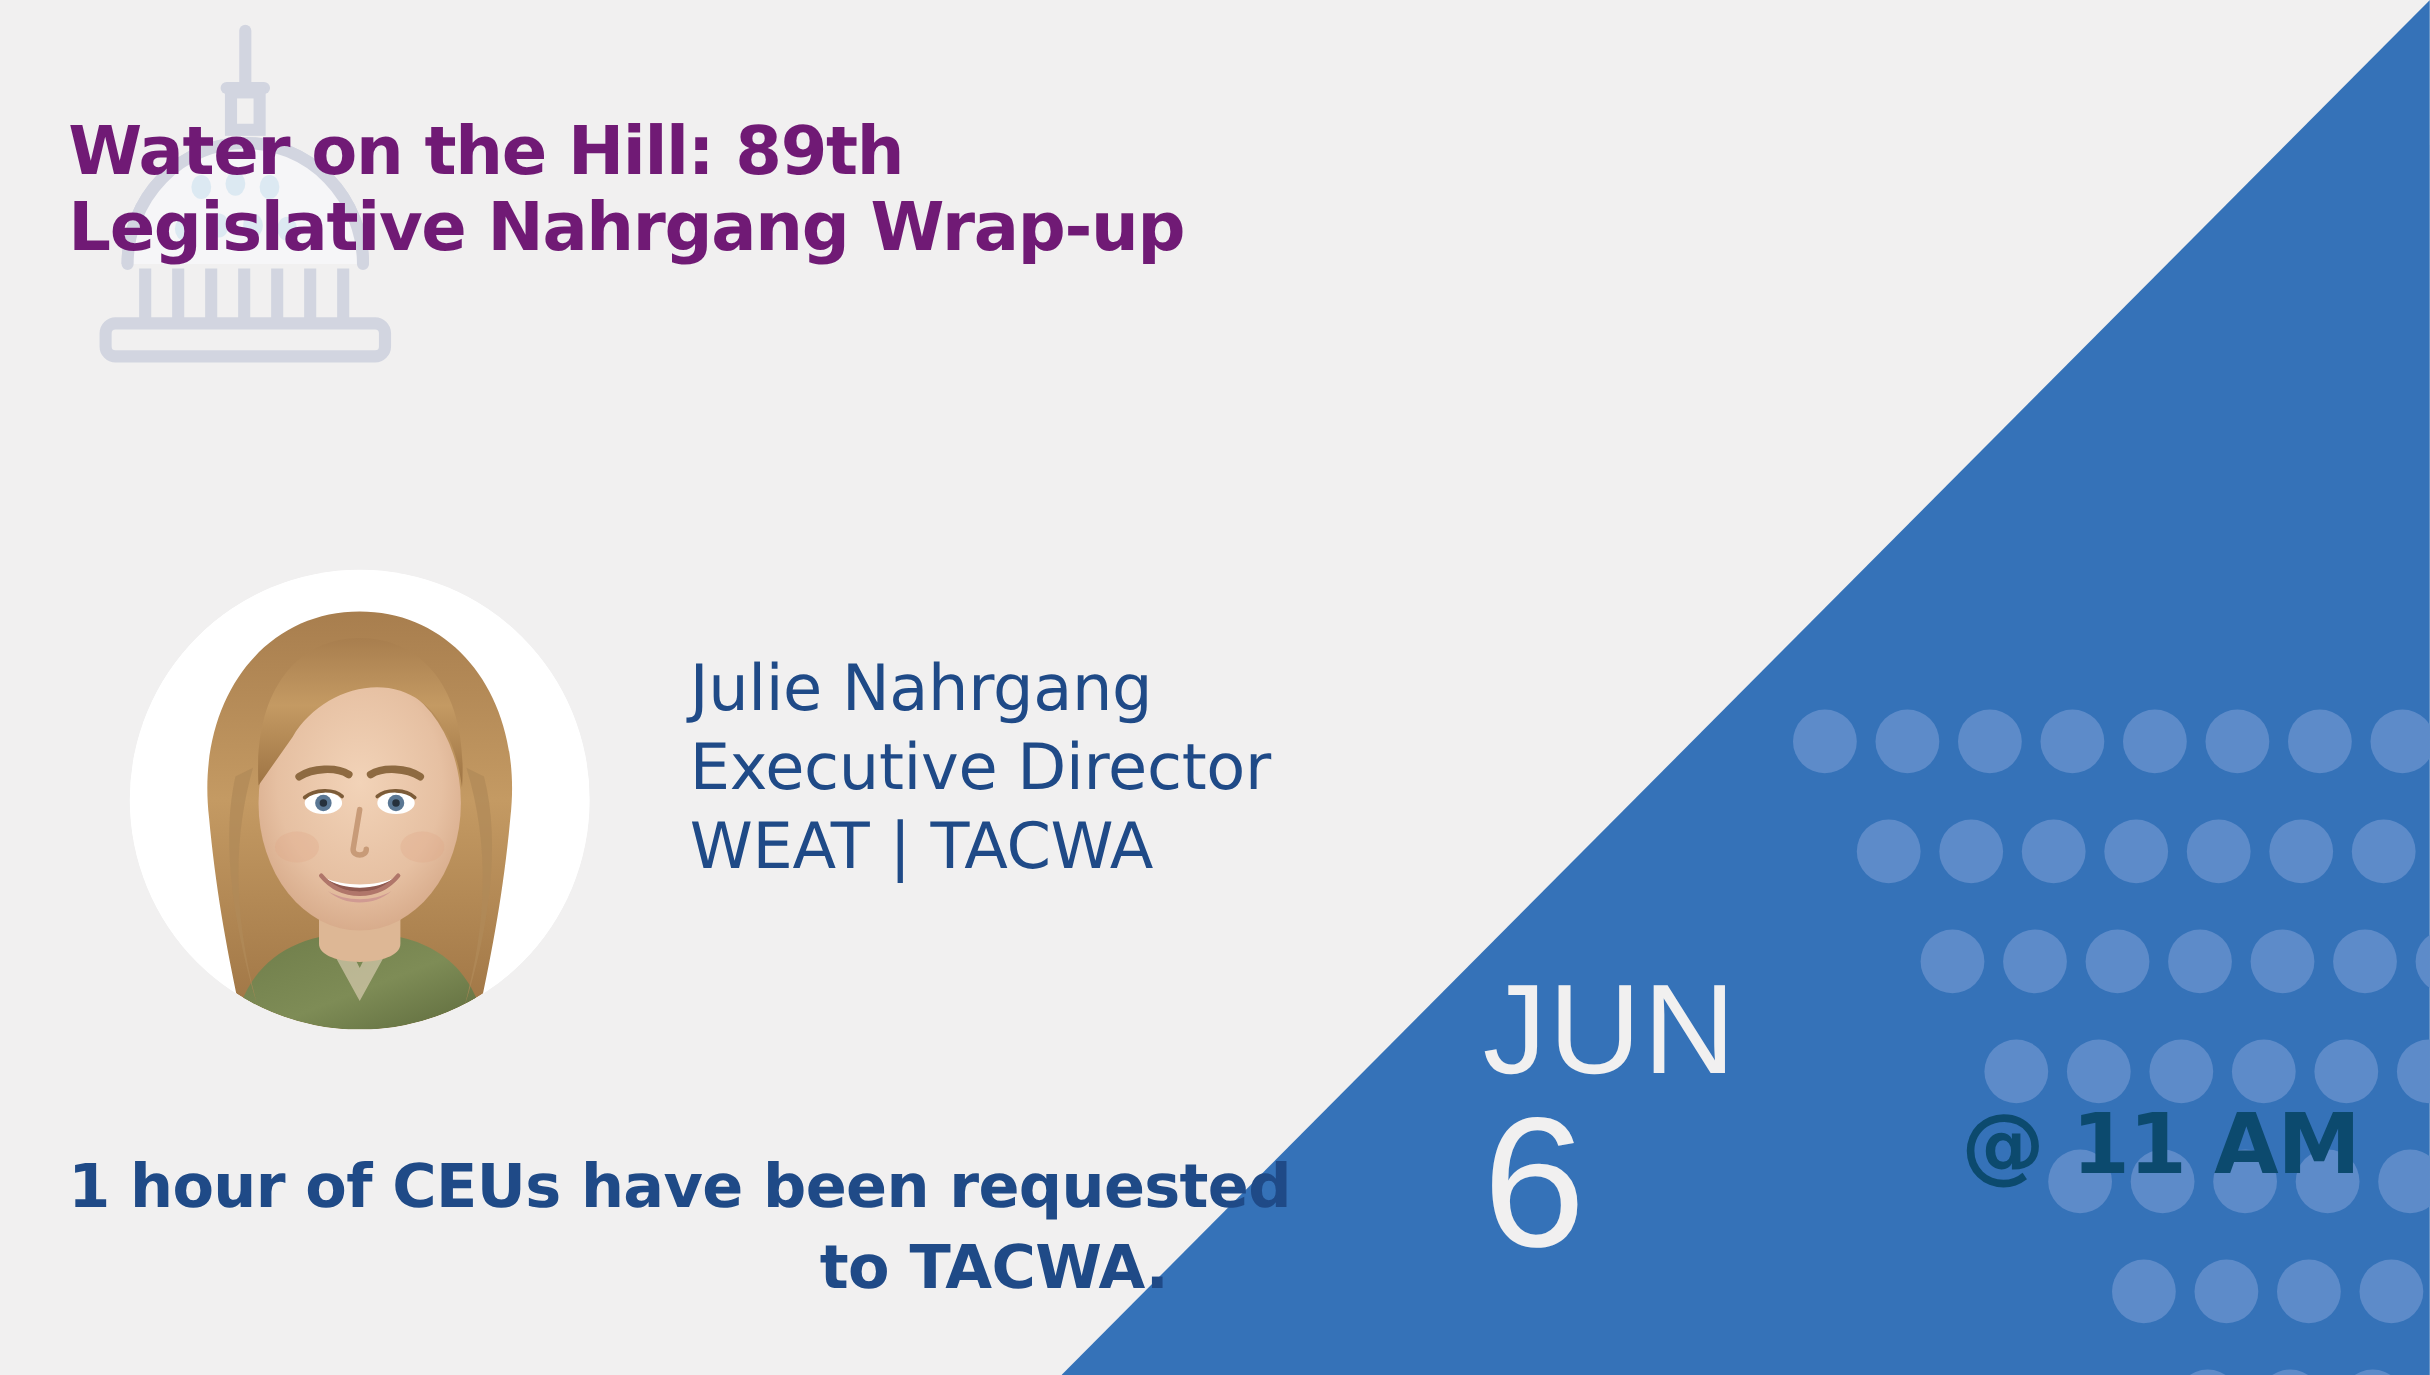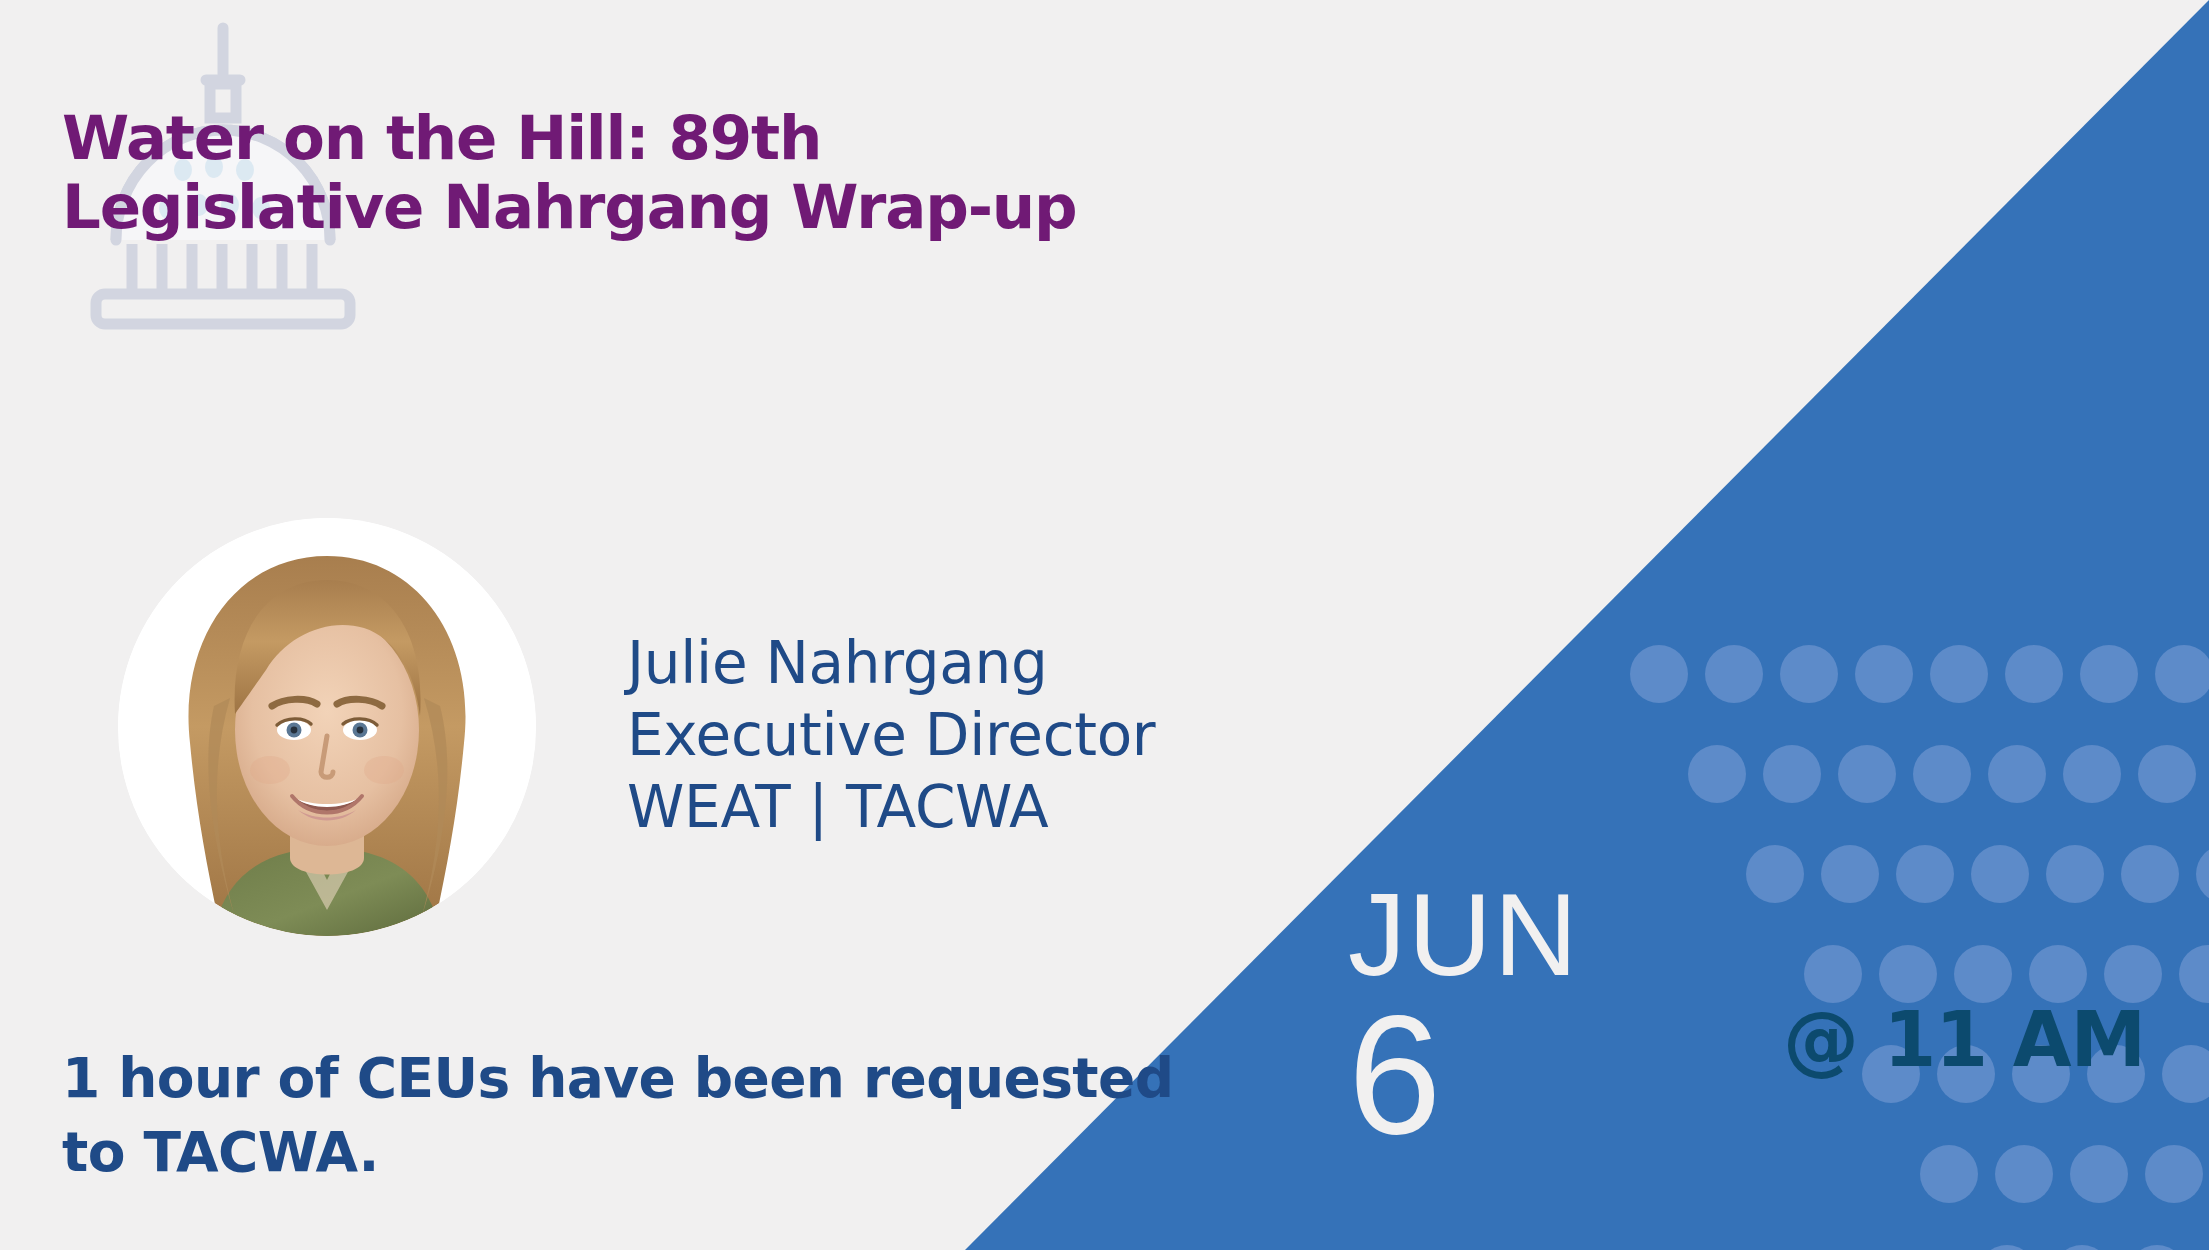--- a/index.html
+++ b/index.html
@@ -79,38 +79,37 @@
   
   #speaker {
     position:absolute;
     left:627px; top:590px;
     z-index:4;
     color:#1f4a87;
     font-size:58px;
     line-height:1.24;
     font-family:"DejaVu Sans", sans-serif;
     letter-spacing:-0.3px;
-    margin-top:38px;
   }
   #speaker div { white-space:nowrap; }
 
   
   #ceu {
     position:absolute;
     left:62px; top:1042px;
     z-index:4;
     color:#1f4a87;
     font-size:55px;
     line-height:1.34;
     font-weight:bold;
     font-family:"DejaVu Sans", sans-serif;
     letter-spacing:-0.6px;
     max-width:1000px;
   }
-  #ceu div { white-space:nowrap; }
+  #ceu div { white-space:nowrap;text-align:right; }
 
   
   #date-block {
     position:absolute;
     left:1348px; top:880px;
     z-index:5;
     text-align:left;
     width:300px;
     color:#f1f0f0;
     font-family:"Liberation Sans", sans-serif;

